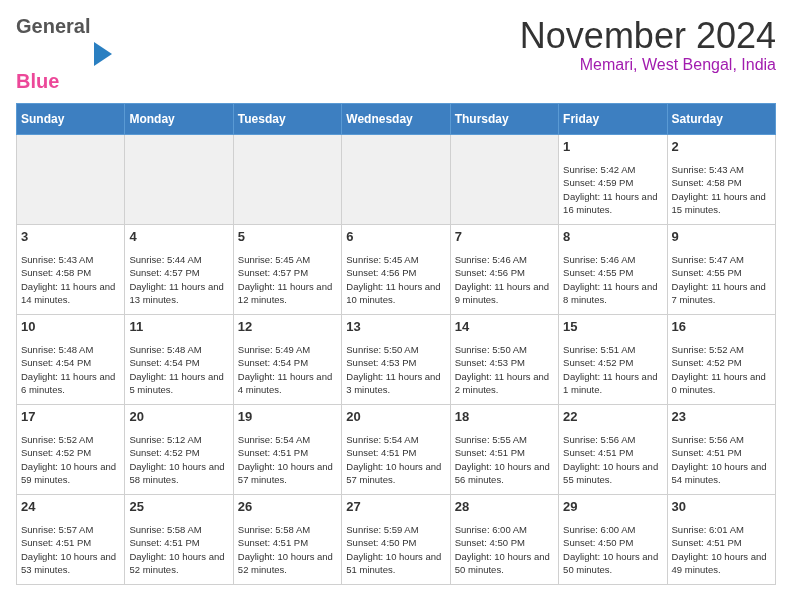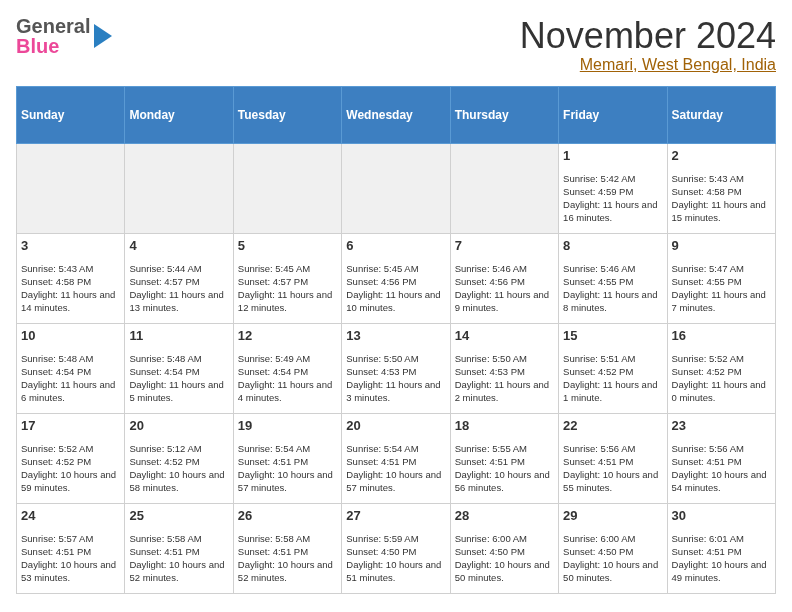--- a/index.html
+++ b/index.html
@@ -21,34 +21,33 @@
     }
     .month-title {
       font-size: 36px;
       font-weight: 300;
       color: #333;
       line-height: 1.1;
       margin-left: 24px;
     }
     .location {
       font-size: 16px;
-      color: #a16207;
-      text-decoration: underline;
+      color: #a21caf;
     }
     .calendar {
       width: 100%;
       border-collapse: collapse;
       table-layout: fixed;
     }
     .calendar th {
       background-color: #3d7fc1;
       color: #fff;
       font-size: 12px;
       font-weight: bold;
-      padding: 21px 4px;
+      padding: 8px 4px;
       text-align: left;
       border: 1px solid #5a9ad4;
     }
     .calendar td {
       border: 1px solid #d0d0d0;
       vertical-align: top;
       padding: 4px;
       font-size: 10px;
       color: #333;
       background: #fff;
@@ -70,20 +69,21 @@
       margin-top: 9px;
     }
     .logo-wrapper {
       display: flex;
       flex-direction: row;
       align-items: center;
     }
     .logo-text-block {
       display: flex;
       flex-direction: column;
+      gap: 35px;
     }
     .logo-line1 { font-size: 20px; font-weight: bold; color: #555; line-height: 1; }
     .logo-line2 { font-size: 20px; font-weight: bold; color: #ec4899; line-height: 1; }
     .logo-arrow-right {
       display: inline-block;
       width: 0; height: 0;
       border-top: 12px solid transparent;
       border-bottom: 12px solid transparent;
       border-left: 18px solid #2a7fc1;
       margin-left: 4px;

